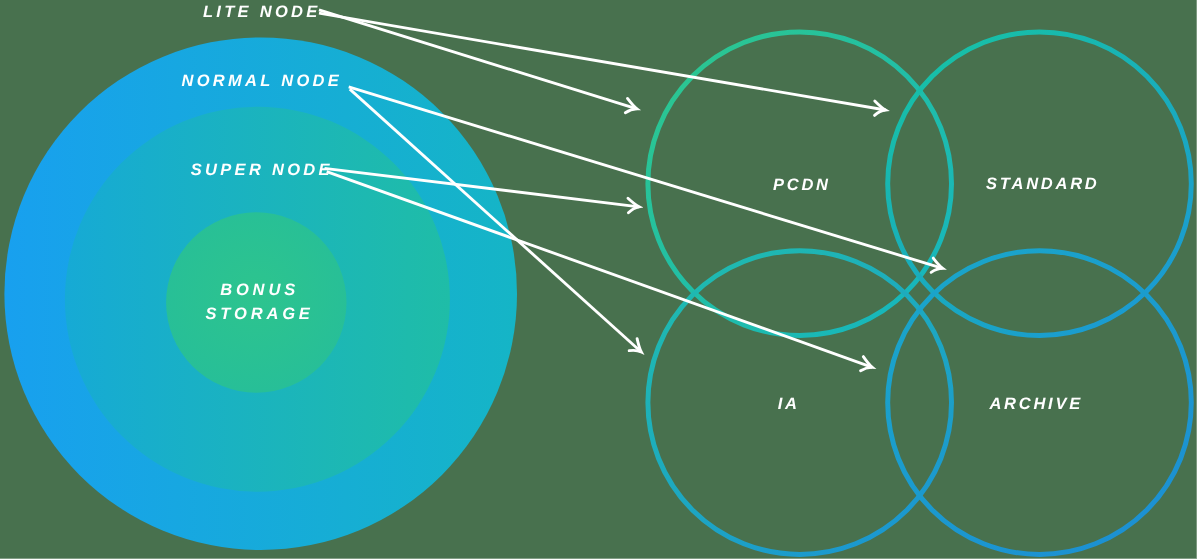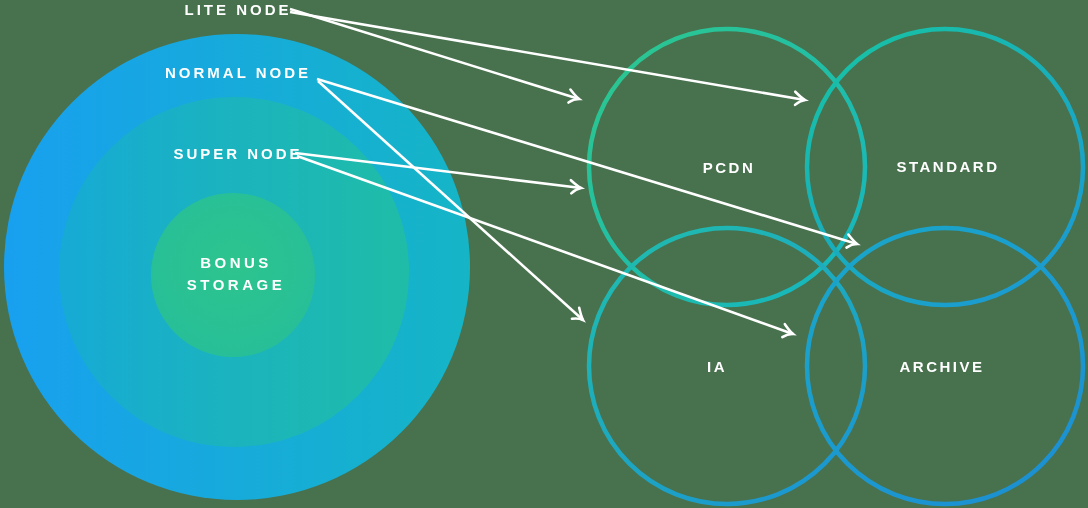--- a/index.html
+++ b/index.html
@@ -1,20 +1,20 @@
 <!DOCTYPE html>
 <html><head>
 <meta charset="utf-8">
 <style>
   html, body { margin: 0; padding: 0; }
   body {
     font-family: "Liberation Sans", sans-serif;
     width: 1088px; height: 508px; overflow: hidden;
   }
-  .stage { position: relative; width: 1088px; height: 491px; }
+  .stage { position: relative; width: 1088px; height: 491px; font-style: italic; }
   svg { display: block; }
   text {
     fill: #ffffff;
     font-family: "Liberation Sans", sans-serif;
     font-weight: bold;
     text-anchor: middle;
   }
   .layer-label   { font-size: 15px; letter-spacing: 3px; }
   .circle-label  { font-size: 15px; letter-spacing: 2.5px; }
   .bonus-label   { font-size: 15px; letter-spacing: 3.5px; }

